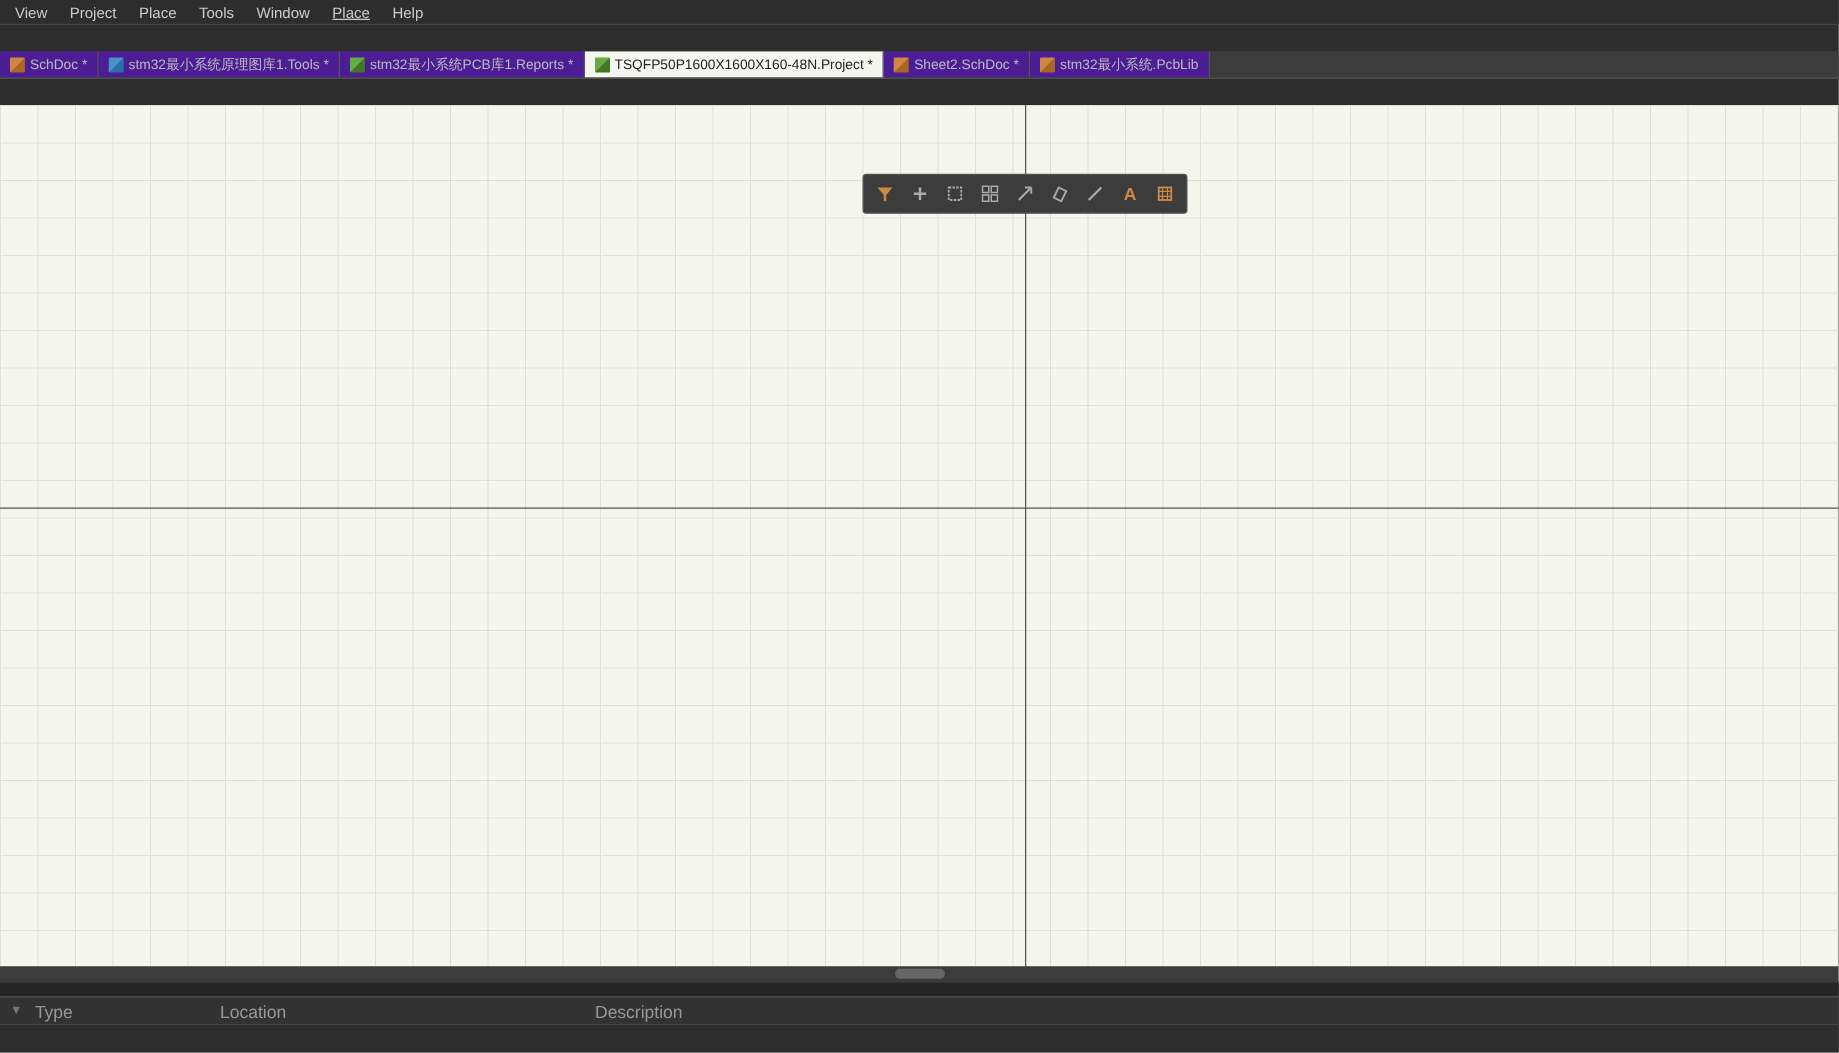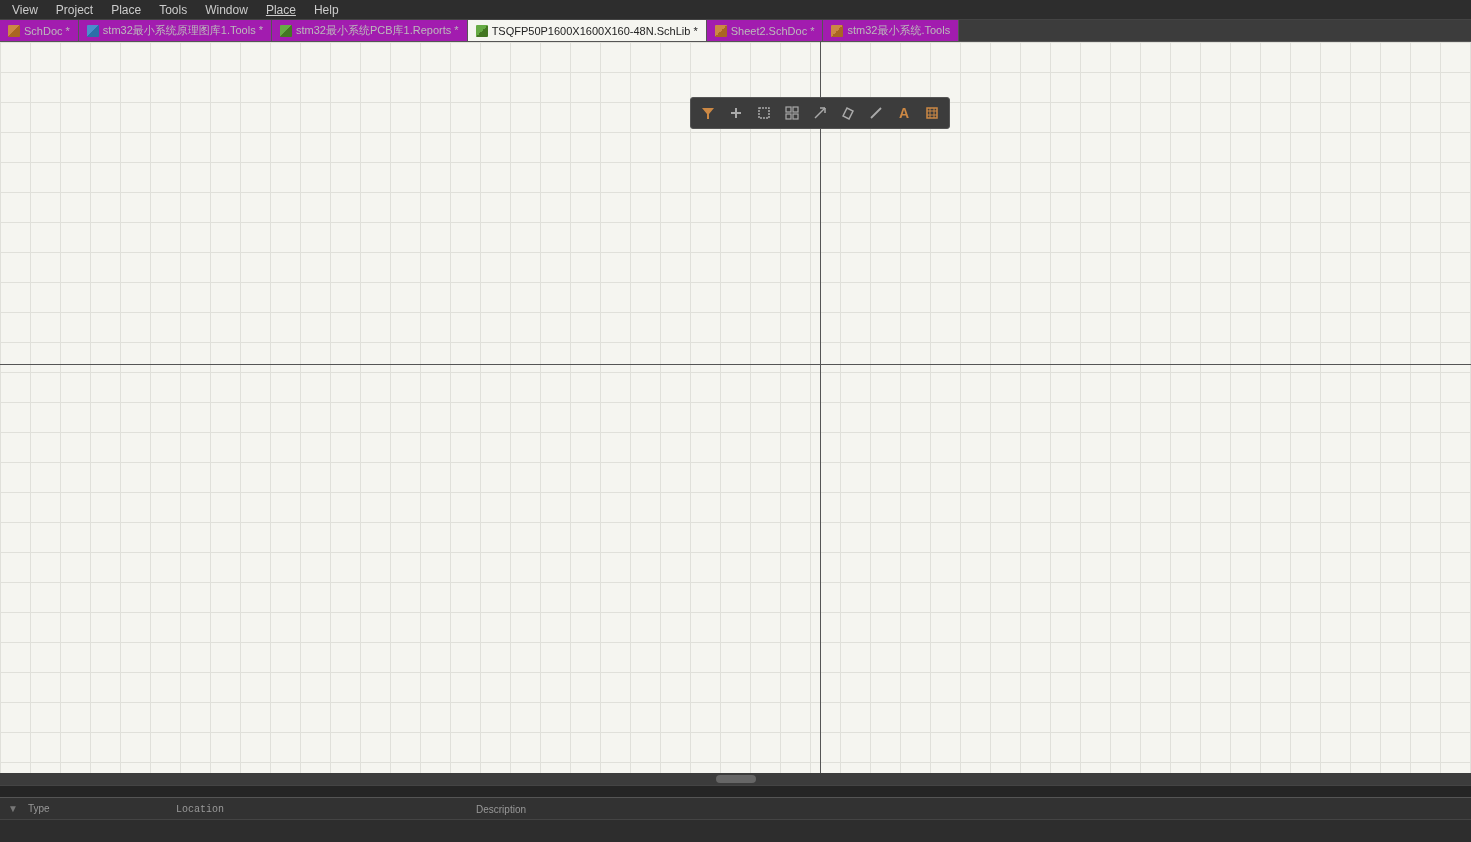--- a/index.html
+++ b/index.html
@@ -44,21 +44,21 @@
     .tab {
       display: flex;
       align-items: center;
       padding: 0 8px;
       font-size: 11px;
       color: #bbb;
       border-right: 1px solid #555;
       cursor: pointer;
       white-space: nowrap;
       gap: 4px;
-      background: #a21caf;
+      background: #4c1d95;
     }
     .tab.active {
       background: #f5f5f0;
       color: #222;
     }
     .tab-icon {
       width: 12px;
       height: 12px;
       display: inline-block;
     }
@@ -173,30 +173,31 @@
     }
     #column-headers {
       height: 22px;
       background: #3a3a3a;
       border-top: 1px solid #555;
       display: flex;
       align-items: center;
       padding: 0 4px;
     }
     .col-header {
-      font-size: 10px;
+      font-size: 14px;
       color: #999;
       padding: 0 8px;
     }
 
     
     #main-container {
       display: flex;
       flex-direction: column;
       height: 842px;
+      gap: 21px;
     }
     #canvas-wrapper {
       flex: 1;
       position: relative;
       overflow: hidden;
     }
   </style>
 </head>
 <body>
 
@@ -224,31 +225,31 @@
       <span>stm32最小系统原理图库1.Tools *</span>
     </div>
 
     <div class="tab">
       <span class="tab-icon tab-icon-pcblib"></span>
       <span>stm32最小系统PCB库1.Reports *</span>
     </div>
 
     <div class="tab active">
       <span class="tab-icon tab-icon-pcblib"></span>
-      <span>TSQFP50P1600X1600X160-48N.SchLib *</span>
+      <span>TSQFP50P1600X1600X160-48N.Project *</span>
     </div>
 
     <div class="tab">
       <span class="tab-icon tab-icon-schdoc"></span>
       <span>Sheet2.SchDoc *</span>
     </div>
 
     <div class="tab">
       <span class="tab-icon tab-icon-schdoc"></span>
-      <span>stm32最小系统.Tools</span>
+      <span>stm32最小系统.PcbLib</span>
     </div>
   </div>
 
   <div id="canvas-wrapper">
 
     <div id="floating-toolbar">
       <div class="toolbar-btn" title="Filter">
         <svg width="14" height="14" viewBox="0 0 14 14">
           <polygon points="1,2 13,2 8,8 8,13 6,13 6,8" fill="#cc8844" stroke="none"></polygon>
         </svg>
@@ -317,21 +318,21 @@
     </div>
 
     <div id="bottom-panel" style="position: absolute; bottom: 0; left: 0; right: 0; height: 57px;">
       <div id="status-bar" style="height: 12px; background: #252525; border-top: 1px solid #444;">
       </div>
       <div id="column-headers" style="height: 22px; background: #323232; border-top: 1px solid #555; display: flex; align-items: center; padding: 0 8px;">
         <div style="display: flex; align-items: center; width: 160px;">
           <span style="color: #777; margin-right: 2px; font-size: 10px;">▼</span>
           <span class="col-header">Type</span>
         </div>
-        <div style="width: 300px; font-family: Liberation Mono, monospace;">
+        <div style="width: 300px;">
           <span class="col-header">Location</span>
         </div>
         <div>
           <span class="col-header">Description</span>
         </div>
       </div>
       <div id="data-rows-area" style="height: 23px; background: #2d2d2d; border-top: 1px solid #444;">
       </div>
     </div>
 

